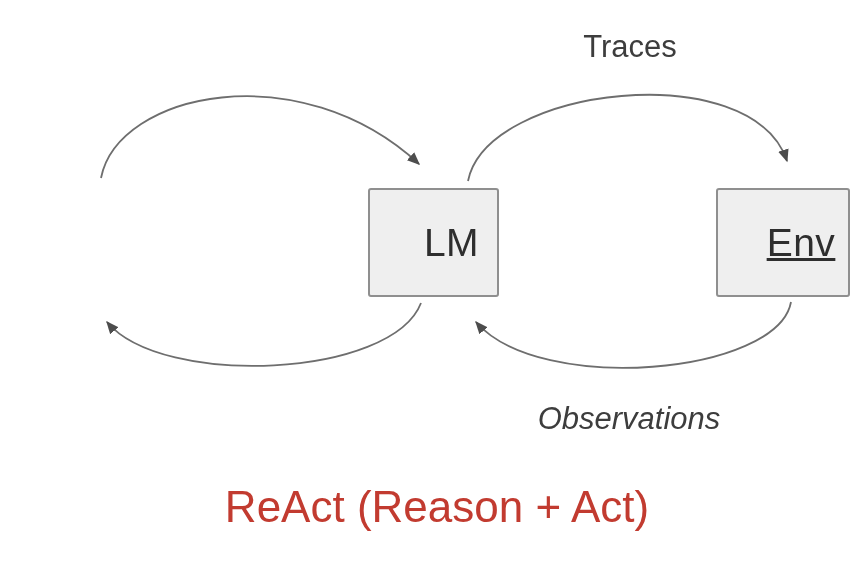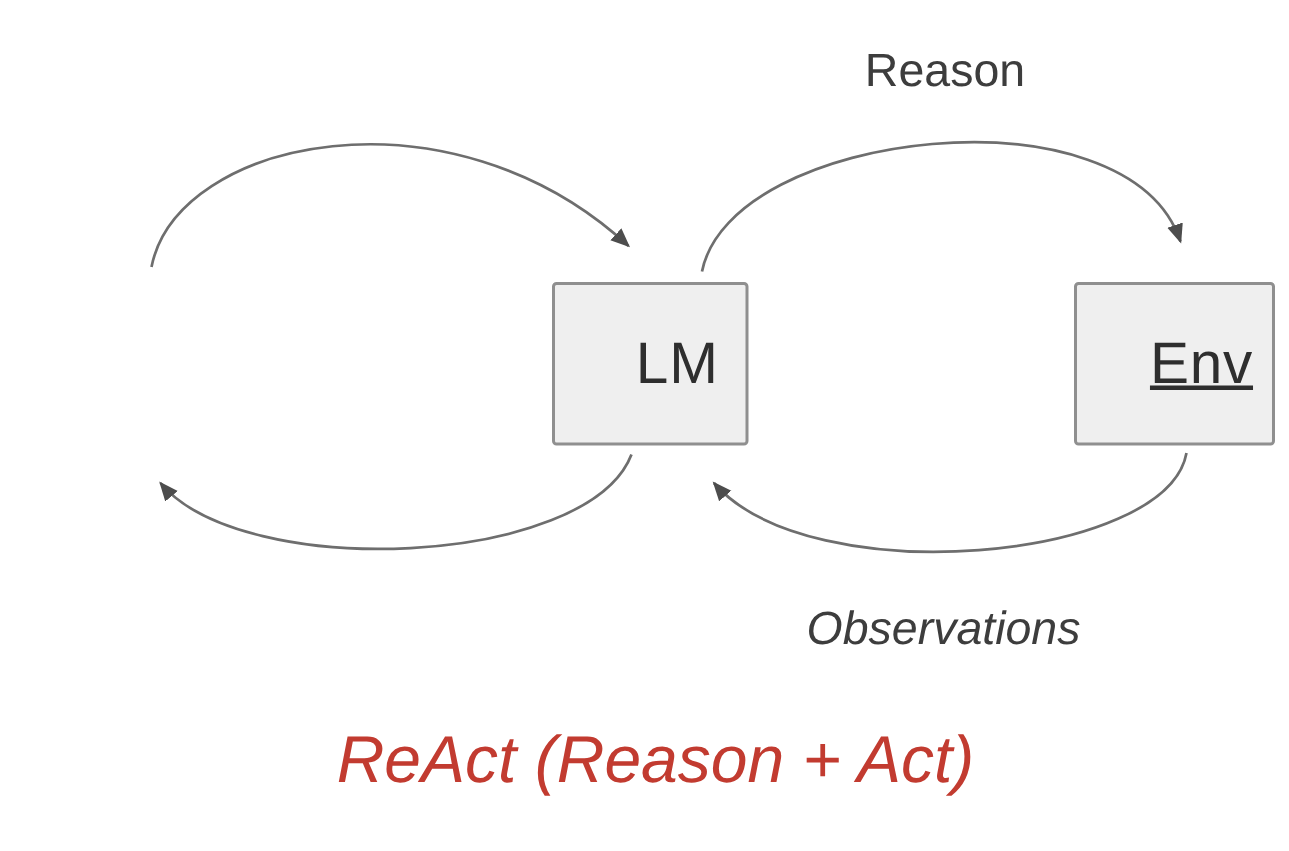--- a/index.html
+++ b/index.html
@@ -50,21 +50,20 @@
   .label-actions   { left: 630px; top: 47px;  }
   .label-observations { left: 629px; top: 419px; font-style: italic; }
   .diagram-title {
     position: absolute;
     left: 437px;
     top: 507px;
     transform: translate(-50%, -50%);
     color: #c23b30;
     font-size: 44px;
     white-space: nowrap;
-    font-style: italic;
   }
 </style>
 </head>
 <body>
 
 <div class="canvas">
 
   <svg class="arrow-layer" viewBox="0 0 859 567" xmlns="http://www.w3.org/2000/svg">
     <defs>
       <marker id="arrowhead" viewBox="0 0 10 10" refX="8.5" refY="5" markerWidth="7.5" markerHeight="7.5" orient="auto-start-reverse">
@@ -75,21 +74,21 @@
     <path d="M 101 178 C 118 92, 300 54, 419 164" fill="none" stroke="#6e6e6e" stroke-width="1.8" marker-end="url(#arrowhead)"></path>
 
     <path d="M 421 303 C 392 378, 162 388, 107 322" fill="none" stroke="#6e6e6e" stroke-width="1.8" marker-end="url(#arrowhead)"></path>
 
     <path d="M 468 181 C 487 86, 752 56, 787 161" fill="none" stroke="#6e6e6e" stroke-width="1.8" marker-end="url(#arrowhead)"></path>
 
     <path d="M 791 302 C 778 374, 540 396, 476 322" fill="none" stroke="#6e6e6e" stroke-width="1.8" marker-end="url(#arrowhead)"></path>
   </svg>
 
 
-  <div class="flow-label label-actions">Reason</div>
+  <div class="flow-label label-actions">Traces</div>
 
   <div class="flow-label label-observations">Observations</div>
 
   <div class="node-box node-lm">
     <span>LM</span>
   </div>
 
   <div class="node-box node-env">
     <span>Env</span>
   </div>

